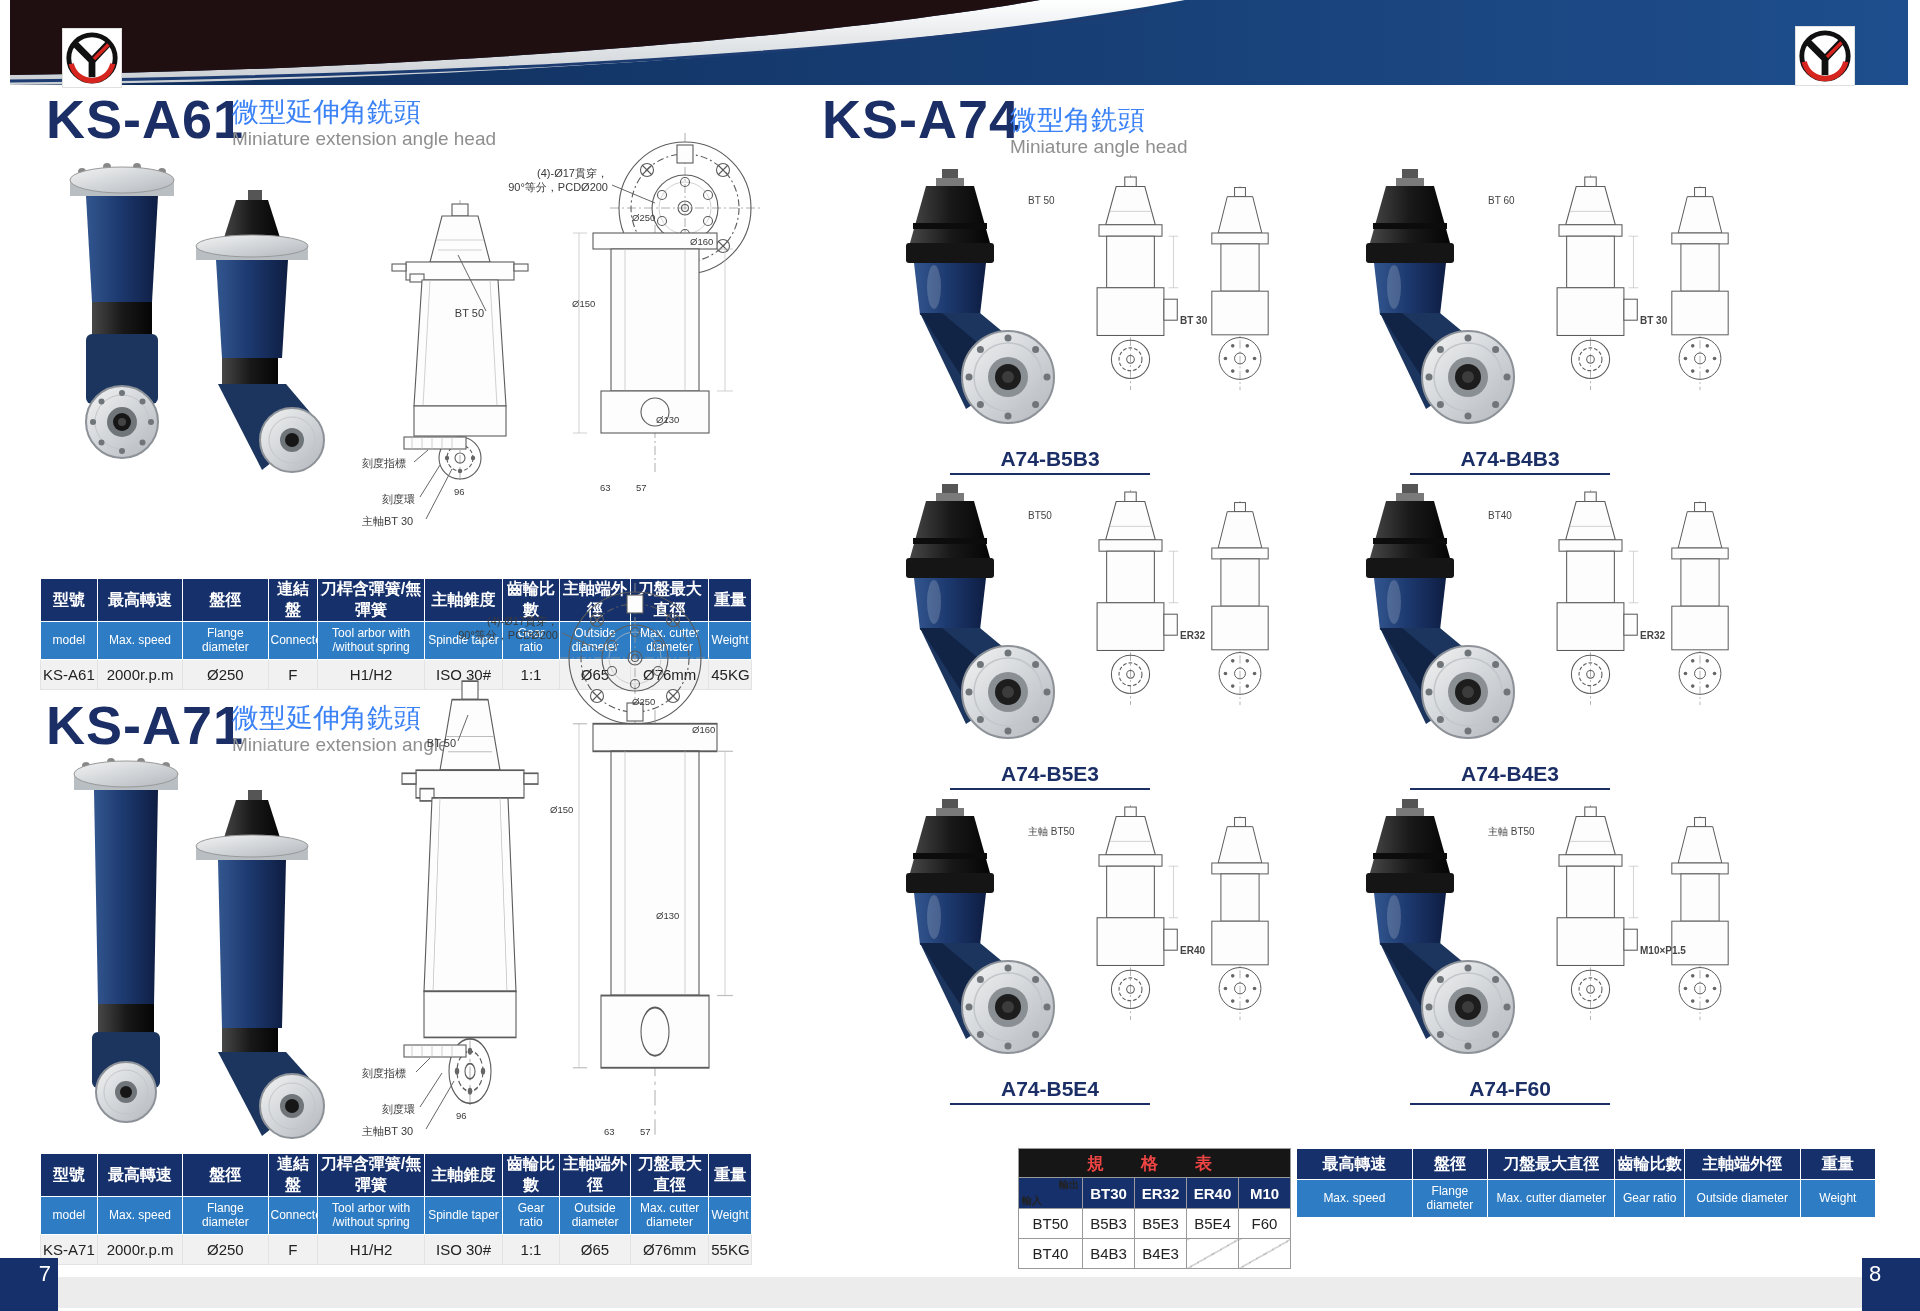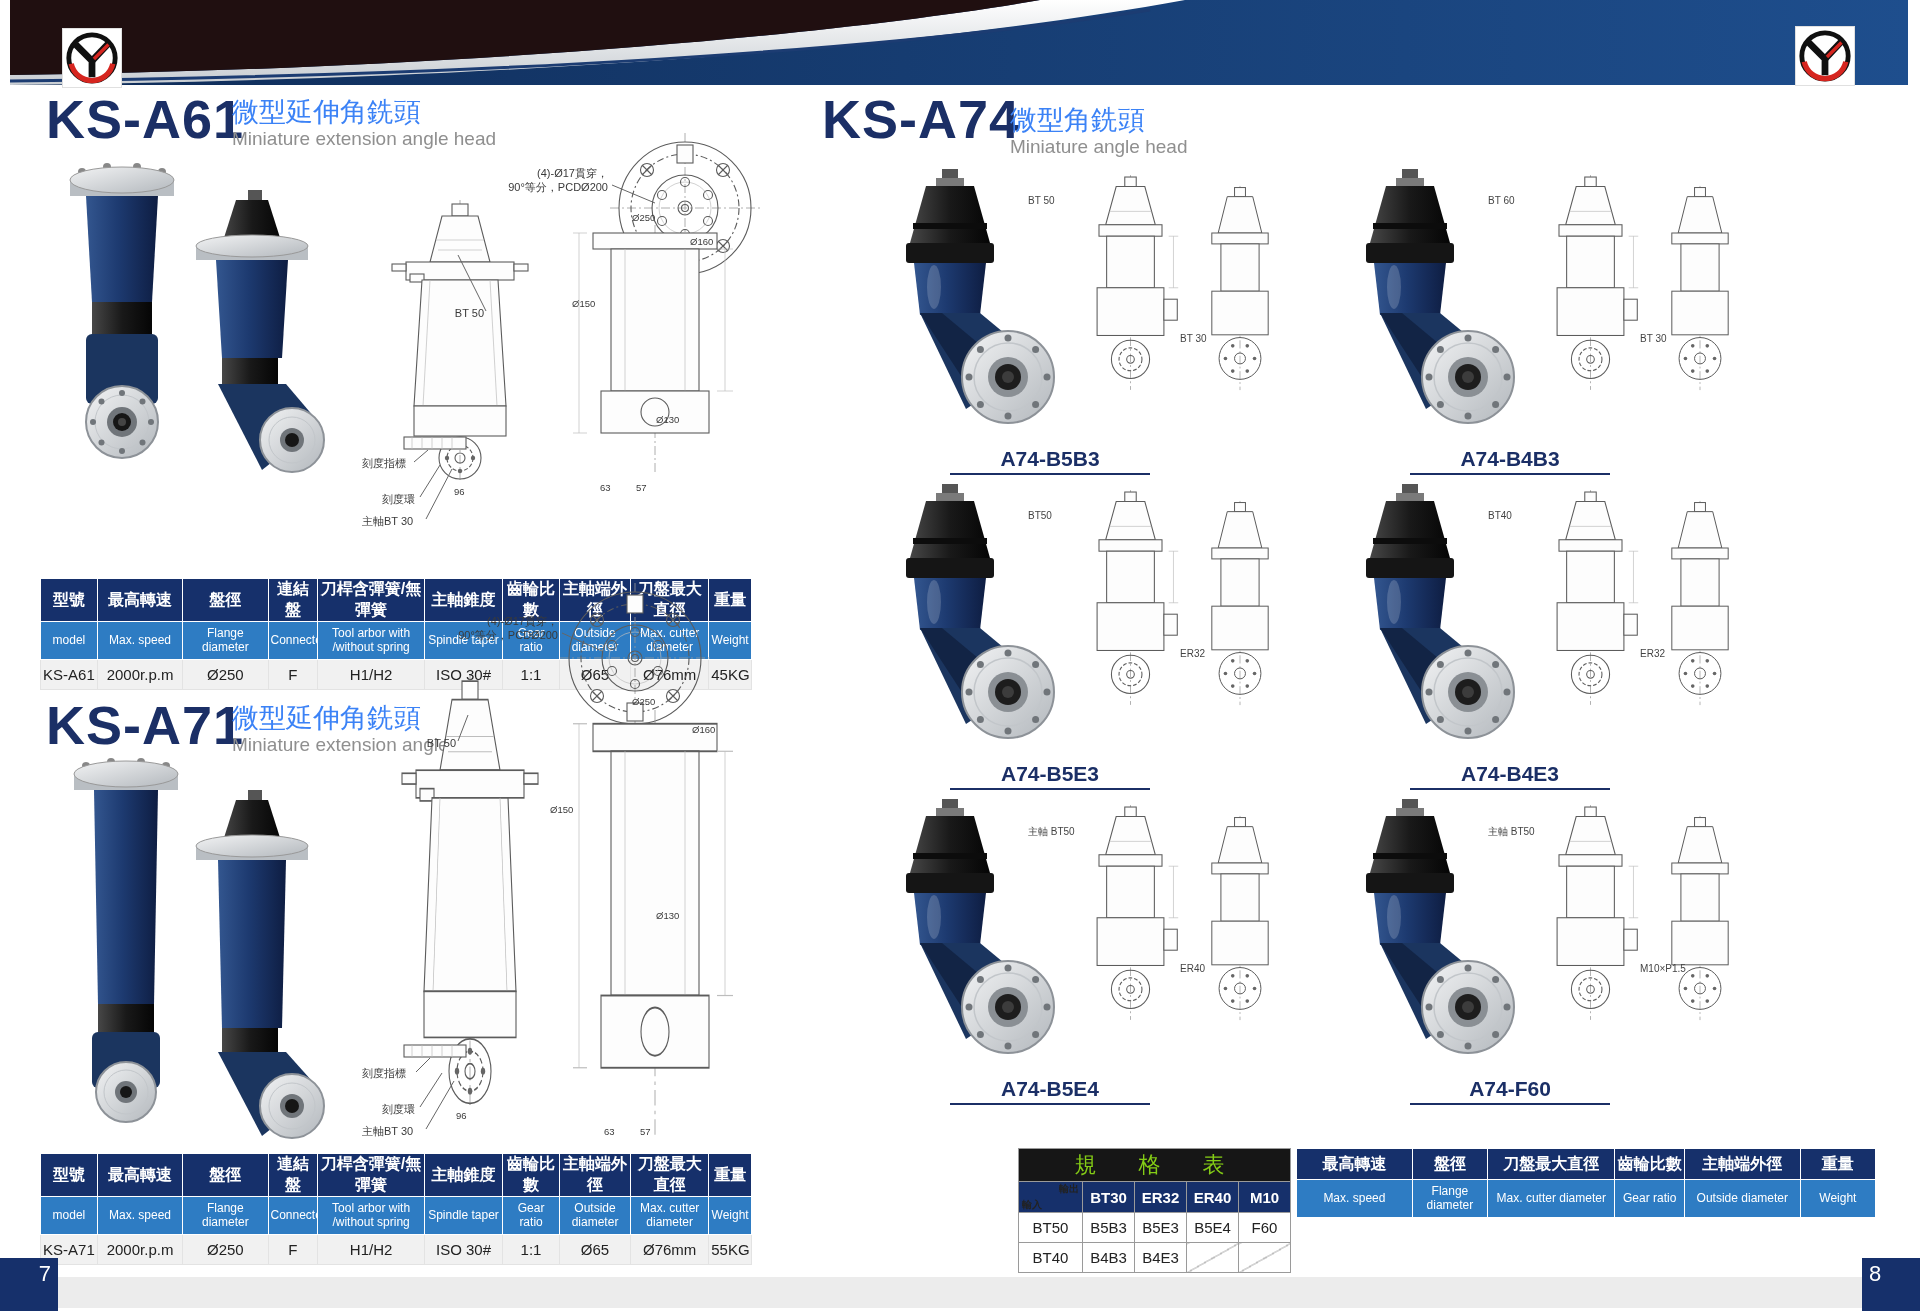--- a/index.html
+++ b/index.html
@@ -23,36 +23,36 @@
   
   table.spec{position:absolute;border-collapse:collapse;table-layout:fixed;}
   table.spec td{border:1px solid #ffffff;text-align:center;vertical-align:middle;padding:0 2px;overflow:hidden;}
   tr.row-zh td{background:#16306b;color:#fff;font-weight:bold;font-size:16px;height:30px;}
   tr.row-en td{background:#2e7cc3;color:#fff;font-size:12px;height:37px;line-height:1.12;}
   tr.row-val td{background:#f1f1f1;color:#222;font-size:15px;height:29px;border:1px solid #e3e3e3;}
 
   
   table.mtx{position:absolute;border-collapse:collapse;table-layout:fixed;background:#fff;}
   table.mtx td{border:1px solid #9a9a9a;text-align:center;vertical-align:middle;font-size:15px;color:#222;height:27px;}
-  tr.mtx-title td{background:#161616;color:#84cc16;font-size:22px;font-weight:normal;letter-spacing:10px;height:26px;}
+  tr.mtx-title td{background:#161616;color:#ef4444;font-size:17px;font-weight:bold;letter-spacing:10px;height:26px;}
   tr.mtx-head td{background:#16306b;color:#fff;font-weight:bold;font-size:15px;height:28px;}
   td.mtx-corner{position:relative;background:
       linear-gradient(to bottom right,#ffffff 49%,#888 49%,#888 51%,#ffffff 51%);}
   .c-out{position:absolute;top:0;right:3px;font-size:10px;color:#222;}
   .c-in{position:absolute;bottom:0;left:3px;font-size:10px;color:#222;}
   td.slash{background:linear-gradient(to bottom right,#ffffff 49%,#aaa 49%,#aaa 51%,#ffffff 51%);}
 
   
   .variant{position:absolute;width:460px;height:302px;}
   .v-photo{position:absolute;left:0;top:0;}
   .v-dw1{position:absolute;left:248px;top:10px;}
   .v-dw2{position:absolute;left:360px;top:18px;}
   .v-tag{position:absolute;font-size:10px;color:#444;}
   .tag1{left:198px;top:30px;}
-  .tag2{left:350px;top:168px;}
+  .tag2{left:350px;top:150px;font-weight:bold;}
   .v-label{position:absolute;left:120px;top:282px;width:200px;text-align:center;
            font-weight:bold;font-size:21px;color:#1b2f66;
            border-bottom:2px solid #1b2f66;padding-bottom:2px;}
 
   
   .footer-bar{position:absolute;left:58px;top:1277px;width:1804px;height:31px;background:#ececec;}
   .page-square{position:absolute;top:1258px;width:58px;height:53px;background:#16306b;color:#fff;font-size:22px;}
   .sq-left{left:0;text-align:right;padding-top:3px;box-sizing:border-box;padding-right:7px;}
   .sq-right{left:1862px;text-align:left;padding-top:3px;box-sizing:border-box;padding-left:7px;}
 

